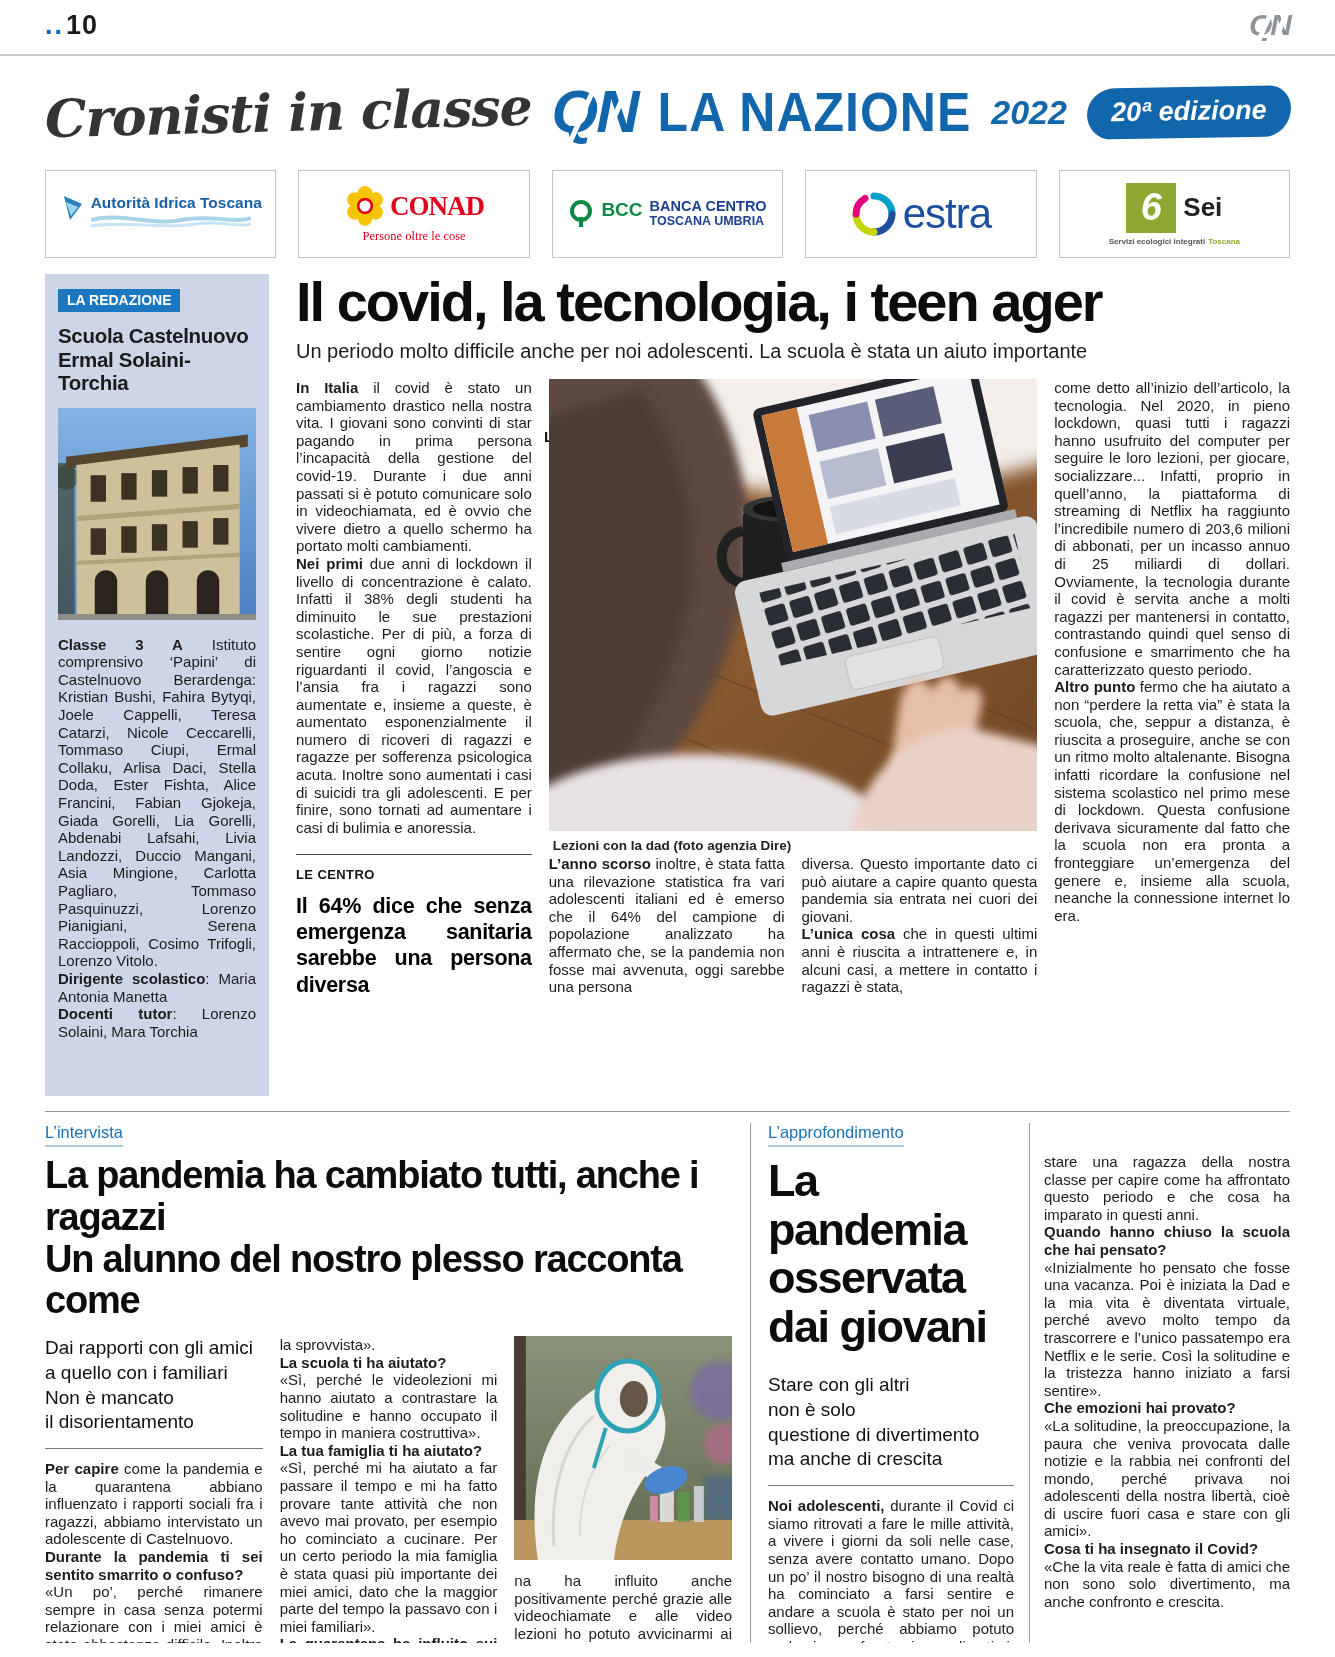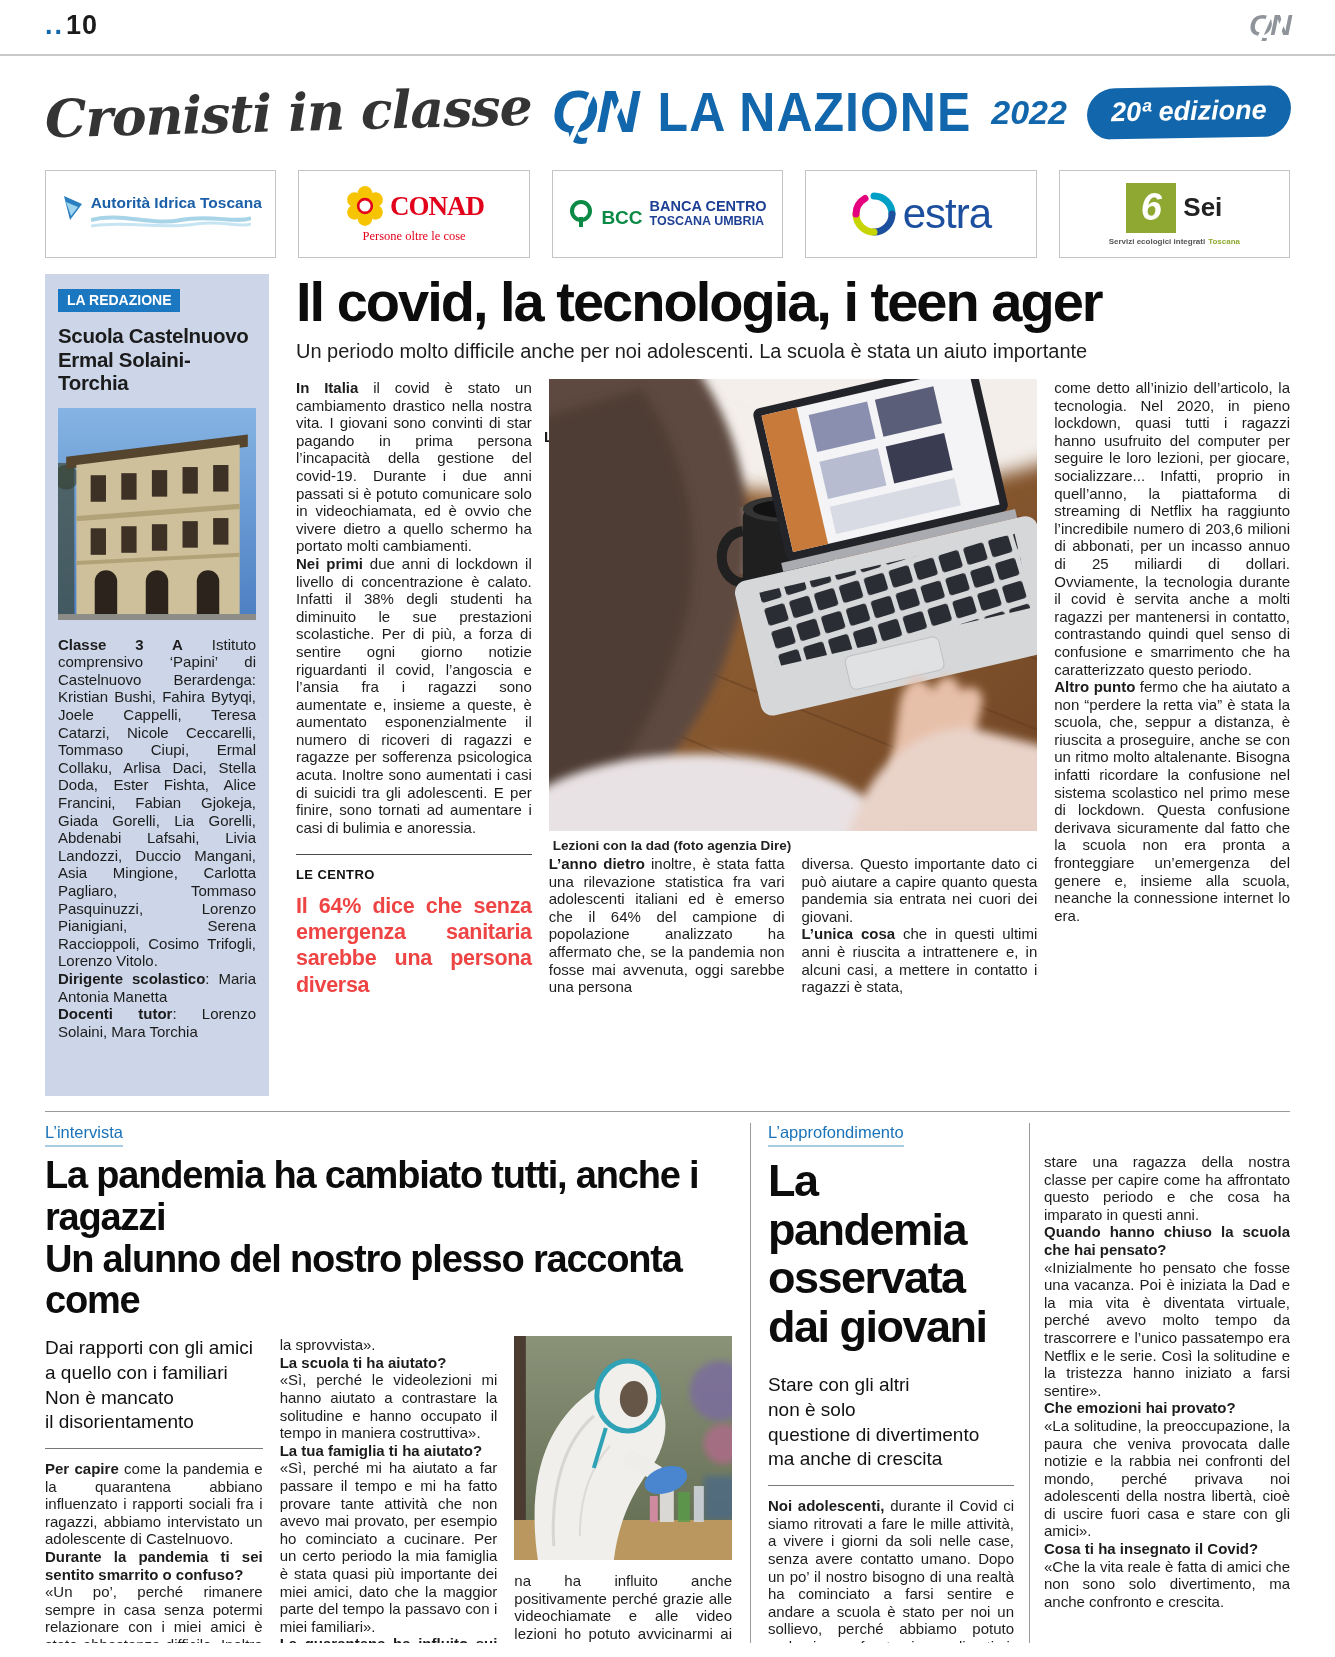--- a/index.html
+++ b/index.html
@@ -35,21 +35,21 @@
   
   .sponsors { display:flex; gap:22px; margin-top:6px; }
   .sponsor { flex:1 1 0; height:88px; border:1px solid #c4c4c4; background:#fff;
              display:flex; align-items:center; justify-content:center; gap:8px; overflow:hidden; }
   .conad-block { display:flex; flex-direction:column; align-items:center; line-height:1; }
   .conad-row { display:flex; align-items:center; gap:4px; }
   .conad-name { font-family:"Liberation Serif", serif; font-weight:900; font-size:27px; color:#e2001a; letter-spacing:-1px; }
   .conad-tag { font-family:"Liberation Serif", serif; font-size:12.5px; color:#e2001a; margin-top:3px; }
   .ait-block { position:relative; display:flex; align-items:center; gap:5px; }
   .ait-name { font-size:15.5px; font-weight:700; color:#1a5fa8; }
-  .bcc-row { display:flex; align-items:flex-end; gap:7px; }
+  .bcc-row { display:flex; align-items:flex-start; gap:7px; }
   .bcc-abbr { font-size:19px; font-weight:800; color:#0a8a44; }
   .bcc-text { display:flex; flex-direction:column; line-height:1.1; }
   .bcc-l1 { font-size:14.5px; font-weight:800; color:#1d3f94; }
   .bcc-l2 { font-size:12.5px; font-weight:800; color:#1d3f94; }
   .estra-row { display:flex; align-items:center; gap:6px; }
   .estra-name { font-size:42px; font-weight:500; color:#1d4f9f; letter-spacing:-1px; line-height:.8; }
   .sei-block { display:flex; flex-direction:column; align-items:center; }
   .sei-row { display:flex; align-items:center; gap:7px; }
   .sei-square { width:50px; height:50px; background:#8fa832; color:#fff; display:flex; align-items:center;
                 justify-content:center; font-size:38px; font-weight:800; font-style:italic; }
@@ -77,21 +77,21 @@
   .a-col2 { grid-column:2; grid-row:2; }
   .a-col3 { grid-column:3; grid-row:2; }
   .a-col4 { grid-column:4; grid-row:1 / 3; }
   .btext { font-size:15px; line-height:17.6px; text-align:justify; hyphens:auto; -webkit-hyphens:auto; color:#1c1c1c; }
   .btext p { margin:0; }
   .btext b { font-weight:800; }
   .photo-frame { width:100%; height:452px; overflow:hidden; background:#7c5a36; }
   .caption { font-size:13.5px; font-weight:700; color:#222; margin-top:7px; padding-left:4px; }
   .cifre { margin-top:18px; border-top:1px solid #4a4a4a; padding-top:11px; }
   .cifre-label { font-size:13px; font-weight:800; letter-spacing:.4px; color:#111; }
-  .cifre-quote { font-size:21.5px; font-weight:800; color:#ef4444; line-height:1.22; margin-top:9px; letter-spacing:-.3px; }
+  .cifre-quote { font-size:21.5px; font-weight:800; color:#000000; line-height:1.22; margin-top:9px; letter-spacing:-.3px; }
 
   
   .section-divider { border-top:1px solid #9a9a9a; margin:15px 0 11px; }
   .bottom { display:grid; grid-template-columns:705px 1fr; height:520px; overflow:hidden; }
   .story-a { padding-right:18px; }
   .story-b { border-left:1px solid #9a9a9a; padding-left:17px; }
   .kicker { display:inline-block; color:#1a72b8; font-size:16.5px; padding-bottom:3px; border-bottom:2px solid #aacbe4; }
   .sA-head { font-size:38px; font-weight:900; letter-spacing:-1.2px; line-height:1.1; margin-top:8px; white-space:pre-line; color:#0c0c0c; }
   .sA-cols { display:grid; grid-template-columns:repeat(3,1fr); column-gap:17px; margin-top:14px; }
   .standfirst { font-size:19px; line-height:1.3; color:#111; white-space:pre-line; }
@@ -333,21 +333,21 @@
                 <rect x="292" y="268" width="96" height="34" rx="6" fill="#e0e1e3" stroke="#bfc0c2"></rect>
               </g>
               <path d="M352,330 c4,-30 22,-40 34,-18 c8,-20 24,-18 28,0 c14,-10 26,2 20,18 l-14,62 c-30,18 -60,14 -76,-6 z" fill="#e7c0a9" filter="url(#soft)"></path>
               <path d="M300,460 C320,392 360,352 420,348 L500,368 L500,460 Z" fill="#e9d3c9" filter="url(#soft)"></path>
             </svg>
           </div>
           <figcaption class="caption">Lezioni con la dad (foto agenzia Dire)</figcaption>
         </figure>
 
         <div class="a-col2 btext">
-          <p><b>L’anno dietro</b><span> inoltre, è stata fatta una rilevazione statistica fra vari adolescenti italiani ed è emerso che il 64% del campione di popolazione analizzato ha affermato che, se la pandemia non fosse mai avvenuta, oggi sarebbe una persona</span></p>
+          <p><b>L’anno scorso</b><span> inoltre, è stata fatta una rilevazione statistica fra vari adolescenti italiani ed è emerso che il 64% del campione di popolazione analizzato ha affermato che, se la pandemia non fosse mai avvenuta, oggi sarebbe una persona</span></p>
         </div>
 
         <div class="a-col3 btext">
           <p><span>diversa. Questo importante dato ci può aiutare a capire quanto questa pandemia sia entrata nei cuori dei giovani.</span></p>
           <p><b>L’unica cosa</b><span> che in questi ultimi anni è riuscita a intrattenere e, in alcuni casi, a mettere in contatto i ragazzi è stata,</span></p>
         </div>
 
         <div class="a-col4 btext">
           <p><span>come detto all’inizio dell’articolo, la tecnologia. Nel 2020, in pieno lockdown, quasi tutti i ragazzi hanno usufruito del computer per seguire le loro lezioni, per giocare, socializzare... Infatti, proprio in quell’anno, la piattaforma di streaming di Netflix ha raggiunto l’incredibile numero di 203,6 milioni di abbonati, per un incasso annuo di 25 miliardi di dollari. Ovviamente, la tecnologia durante il covid è servita anche a molti ragazzi per mantenersi in contatto, contrastando quindi quel senso di confusione e smarrimento che ha caratterizzato questo periodo.</span></p>
           <p><b>Altro punto</b><span> fermo che ha aiutato a non “perdere la retta via” è stata la scuola, che, seppur a distanza, è riuscita a proseguire, anche se con un ritmo molto altalenante. Bisogna infatti ricordare la confusione nel sistema scolastico nel primo mese di lockdown. Questa confusione derivava sicuramente dal fatto che la scuola non era pronta a fronteggiare un’emergenza del genere e, insieme alla scuola, neanche la connessione internet lo era.</span></p>

